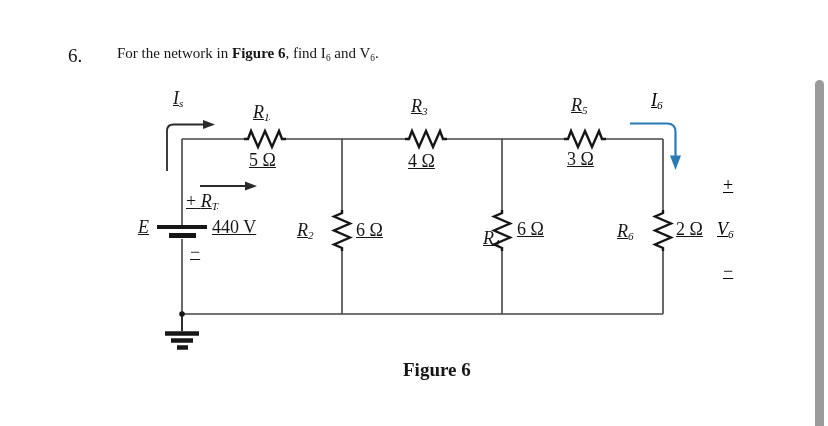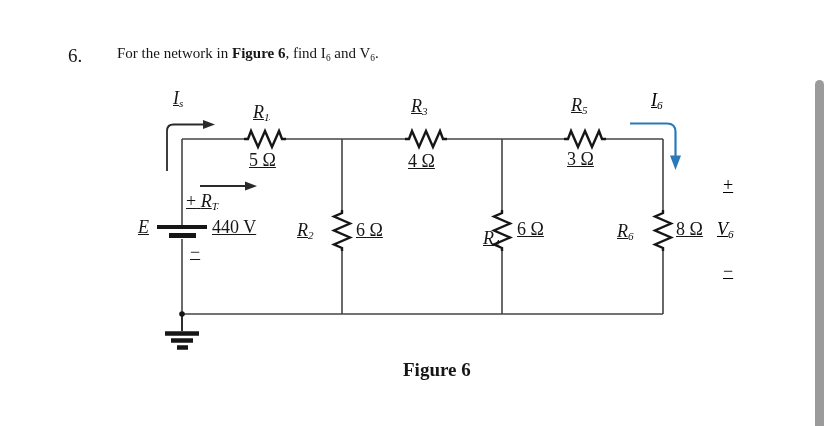--- a/index.html
+++ b/index.html
@@ -100,21 +100,21 @@
   <span class="abs cl" style="left:212px;top:218px;">440 V</span>
   <span class="abs cl" style="left:190px;top:243px;">−</span>
 
   <span class="abs cl it" style="left:297px;top:221px;"><span>R</span><sub>2</sub></span>
   <span class="abs cl" style="left:356px;top:221px;">6 Ω</span>
 
   <span class="abs cl it" style="left:483px;top:221px;margin-top:8px;"><span>R</span><sub>4</sub></span>
   <span class="abs cl" style="left:517px;top:220px;">6 Ω</span>
 
   <span class="abs cl it" style="left:617px;top:222px;"><span>R</span><sub>6</sub></span>
-  <span class="abs cl" style="left:676px;top:220px;">8 Ω</span>
+  <span class="abs cl" style="left:676px;top:220px;">2 Ω</span>
 
   <span class="abs cl blue" style="left:723px;top:176px;">+</span>
   <span class="abs cl it blue" style="left:717px;top:220px;"><span>V</span><sub>6</sub></span>
   <span class="abs cl blue" style="left:723px;top:262px;">−</span>
 
   <span class="abs caption" style="left:403px;top:360px;">Figure 6</span>
 
   <div class="scrollbar-track">
     <div class="scrollbar-thumb"></div>
   </div>

